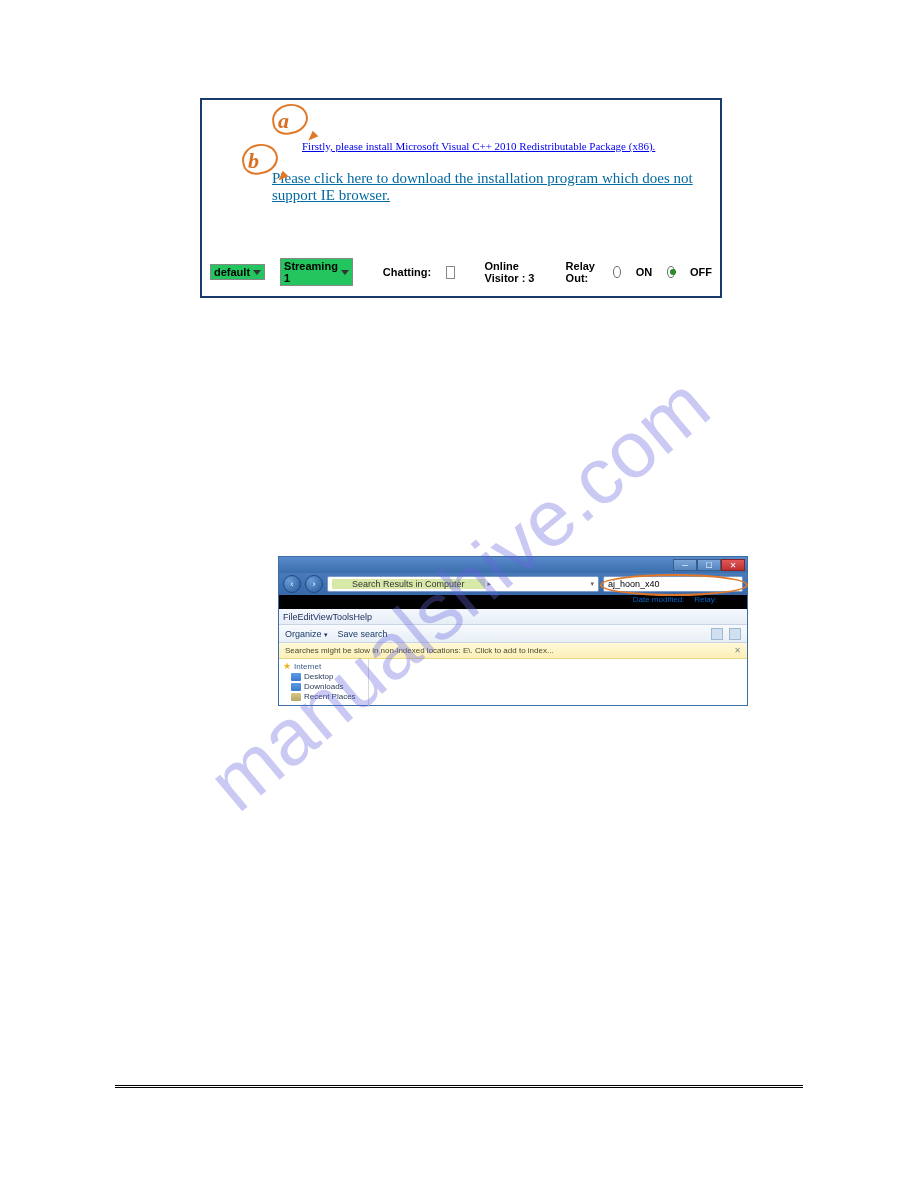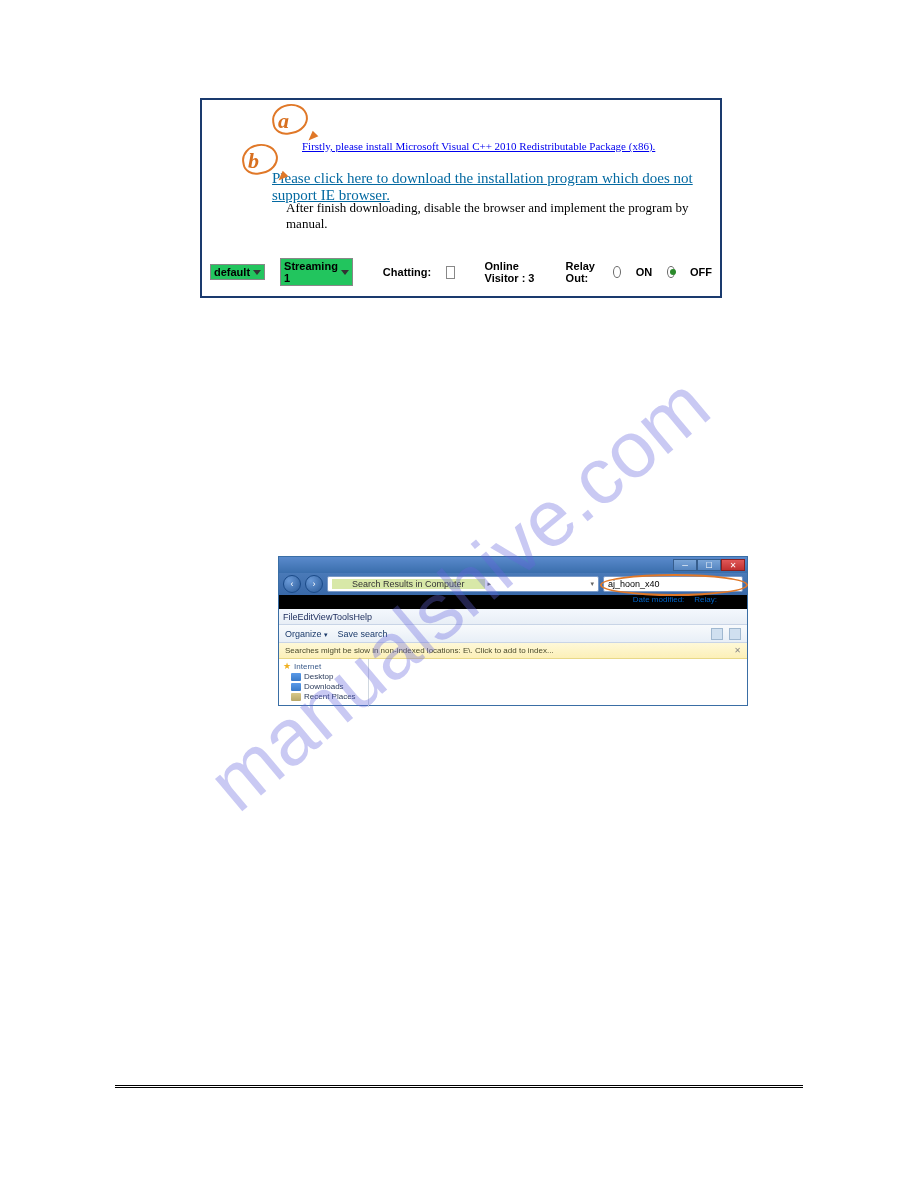--- a/index.html
+++ b/index.html
@@ -383,21 +383,20 @@
   <div class="annotation annotation-a">
     <span class="circle-letter">a</span>
     <div class="arrow-tail arrow-tail-a"></div>
   </div>
   <div class="annotation annotation-b">
     <span class="circle-letter">b</span>
     <div class="arrow-tail arrow-tail-b"></div>
   </div>
   <a class="link-a">Firstly, please install Microsoft Visual C++ 2010 Redistributable Package (x86).</a>
   <a class="link-b">Please click here to download the installation program which does not support IE browser.</a>
-  <div class="text-manual">After finish downloading, disable the browser and implement the program by manual.</div>
   <div class="controls-row">
     <div class="select-box">
       <span>default</span>
       <span class="select-arrow"></span>
     </div>
     <div class="select-box">
       <span>Streaming 1</span>
       <span class="select-arrow"></span>
     </div>
     <div style="flex:1"></div>

